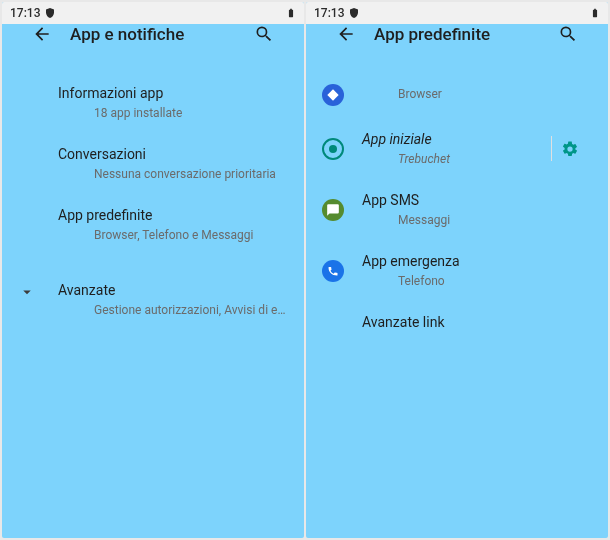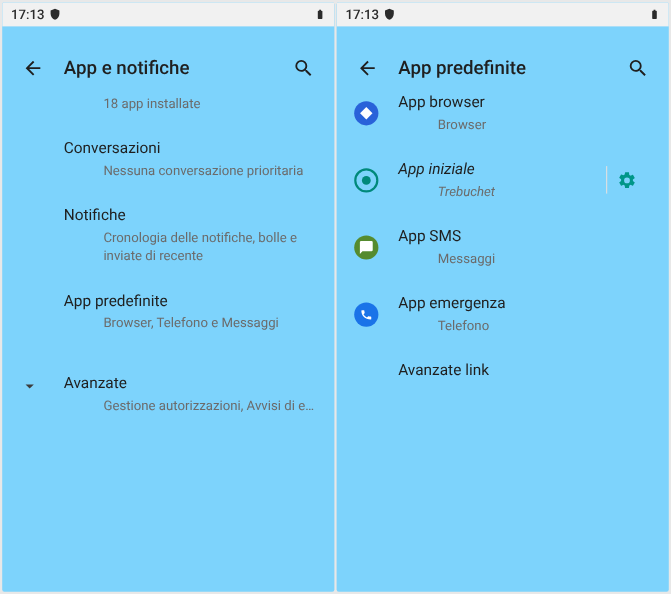--- a/index.html
+++ b/index.html
@@ -29,22 +29,22 @@
       padding: 0 8px;
       font-size: 12px;
       color: #2b2b2b;
     }
     .statusbar .sb-time { font-weight: 500; }
     .statusbar .sb-icon { margin-left: 4px; display:inline-flex; align-items:center;}
     .statusbar .sb-spacer { flex: 1; }
     .appbar {
       height: 48px;
       display: flex;
-      align-items: flex-end;
-      padding: 0 14px;
+      align-items: flex-start;
+      padding: 0 26px;
     }
     .appbar .back { width: 28px; display:flex; align-items:center; justify-content:center; cursor:pointer;}
     .appbar .title { font-size: 17px; font-weight: 500; color: #1f1f1f; margin-left: 14px; flex:1;}
     .appbar .search { width: 28px; display:flex; align-items:center; justify-content:center; cursor:pointer;}
     .content { flex:1; overflow:hidden; }
     .row {
       display: flex;
       padding: 12px 16px;
       cursor: pointer;
     }
@@ -102,35 +102,29 @@
     <div class="search">
       <svg width="20" height="20" viewBox="0 0 24 24">
           <path fill="#1f1f1f" d="M15.5 14h-.79l-.28-.27A6.471 6.471 0 0016 9.5 6.5 6.5 0 109.5 16c1.61 0 3.09-.59 4.23-1.57l.27.28v.79l5 4.99L20.49 19l-4.99-5zM9.5 14A4.5 4.5 0 119.5 5a4.5 4.5 0 010 9z"></path>
         </svg>
     </div>
   </div>
   <div class="content">
     <div class="row">
       <div class="ind"></div>
       <div class="txt">
+        <div class="pri">Informazioni app</div>
         <div class="sec">18 app installate</div>
       </div>
     </div>
     <div class="row">
       <div class="ind"></div>
       <div class="txt">
         <div class="pri">Conversazioni</div>
         <div class="sec">Nessuna conversazione prioritaria</div>
-      </div>
-    </div>
-    <div class="row">
-      <div class="ind"></div>
-      <div class="txt">
-        <div class="pri">Notifiche</div>
-        <div class="sec">Cronologia delle notifiche, bolle e inviate di recente</div>
       </div>
     </div>
     <div class="row">
       <div class="ind"></div>
       <div class="txt">
         <div class="pri">App predefinite</div>
         <div class="sec">Browser, Telefono e Messaggi</div>
       </div>
     </div>
     <div class="row" style="margin-top:14px;">
@@ -175,21 +169,20 @@
         </svg>
     </div>
   </div>
   <div class="content">
 
     <div class="row with-icon">
       <div class="ind">
         <div class="icon-circle icon-browser"></div>
       </div>
       <div class="txt">
-        <div class="pri">App browser</div>
         <div class="sec">Browser</div>
       </div>
     </div>
 
     <div class="row with-icon with-trail">
       <div class="ind">
         <div class="icon-home-outer">
             <div class="icon-home-inner"></div>
           </div>
       </div>

